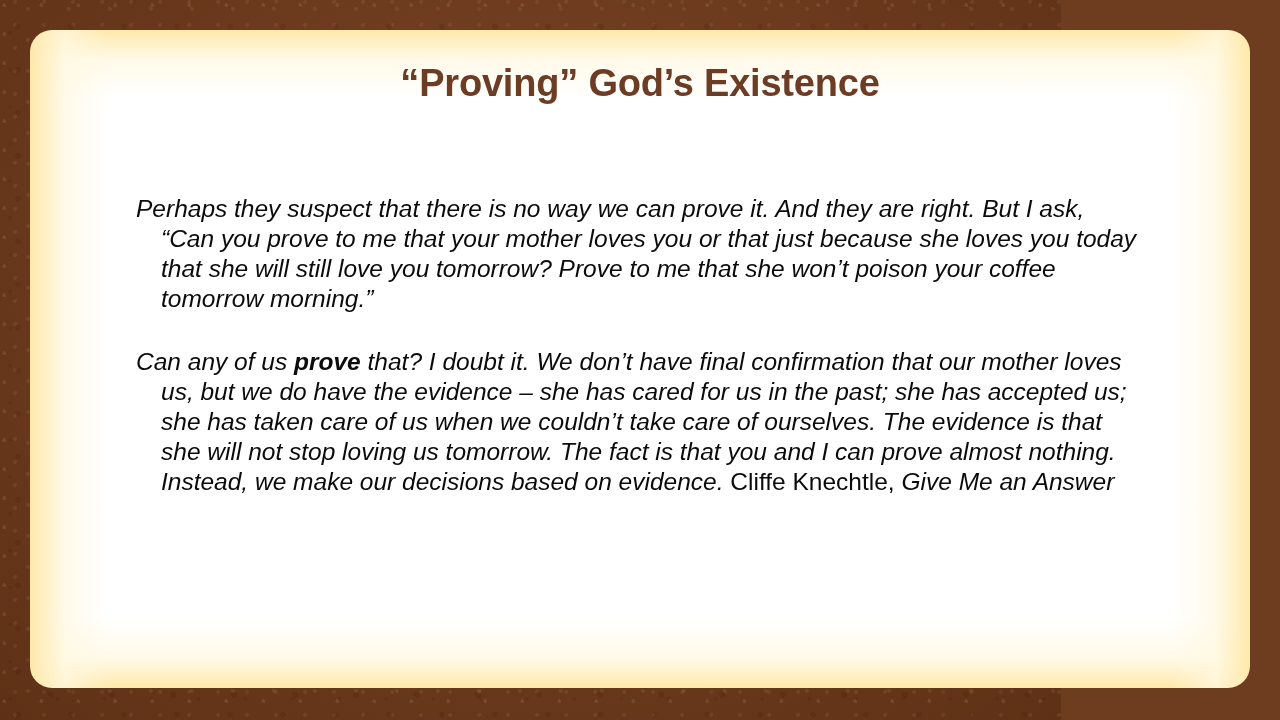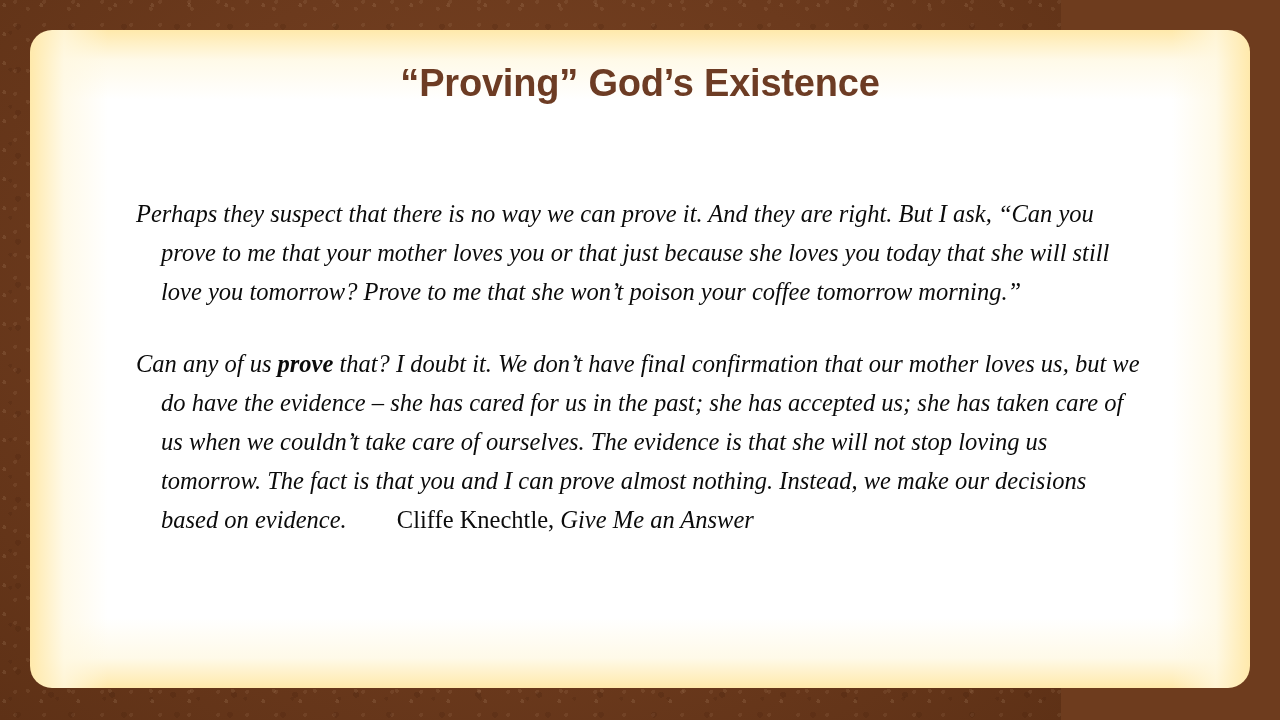--- a/index.html
+++ b/index.html
@@ -65,42 +65,41 @@
 
   
   .body-block {
     position: absolute;
     left: 106px;
     top: 164px;
     width: 1006px;
   }
 
   .quote-paragraph {
-    font-family: Liberation Serif, serif;
+    font-family: Liberation Sans, sans-serif;
     font-style: italic;
     font-size: 24.5px;
-    line-height: 39px;
+    line-height: 30px;
     color: #0b0b0b;
     margin: 0;
     padding-left: 25px;
     text-indent: -25px;
   }
 
   .quote-paragraph.second-paragraph {
     margin-top: 33px;
   }
 
   .emphasis-bold {
     font-weight: bold;
     font-style: italic;
   }
 
   .attribution-name {
     font-style: normal;
-    margin-left: 44px;
   }
 
   .attribution-title {
     font-style: italic;
   }
 </style>
 </head>
 <body>
 
 <div class="slide-stage">

